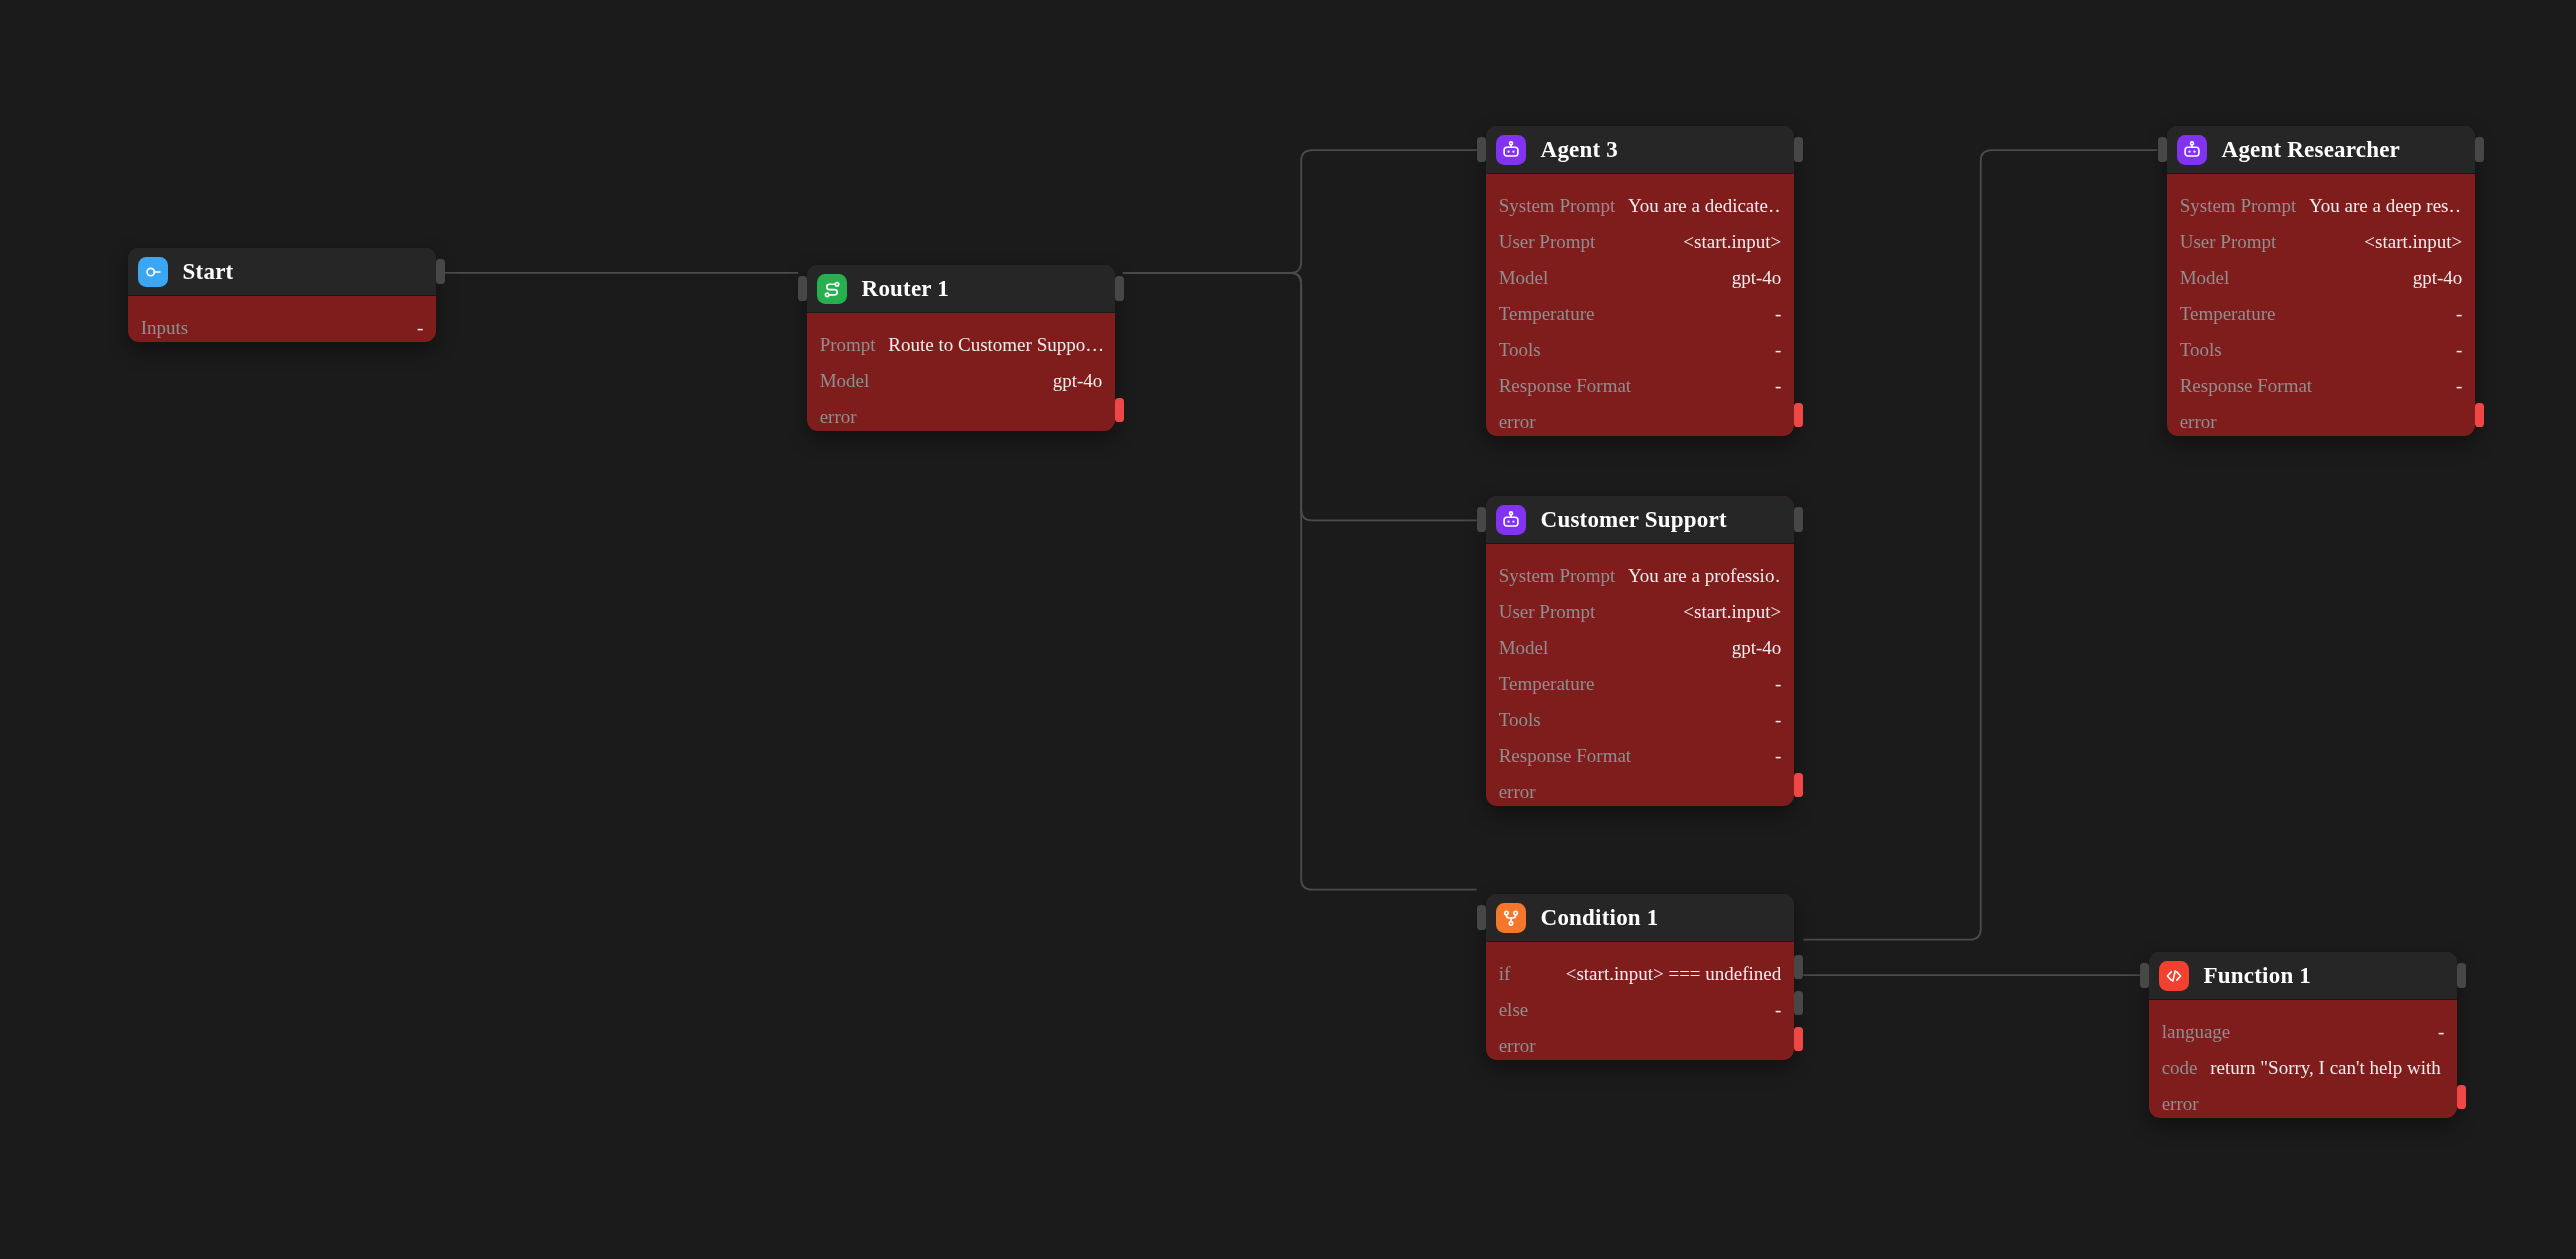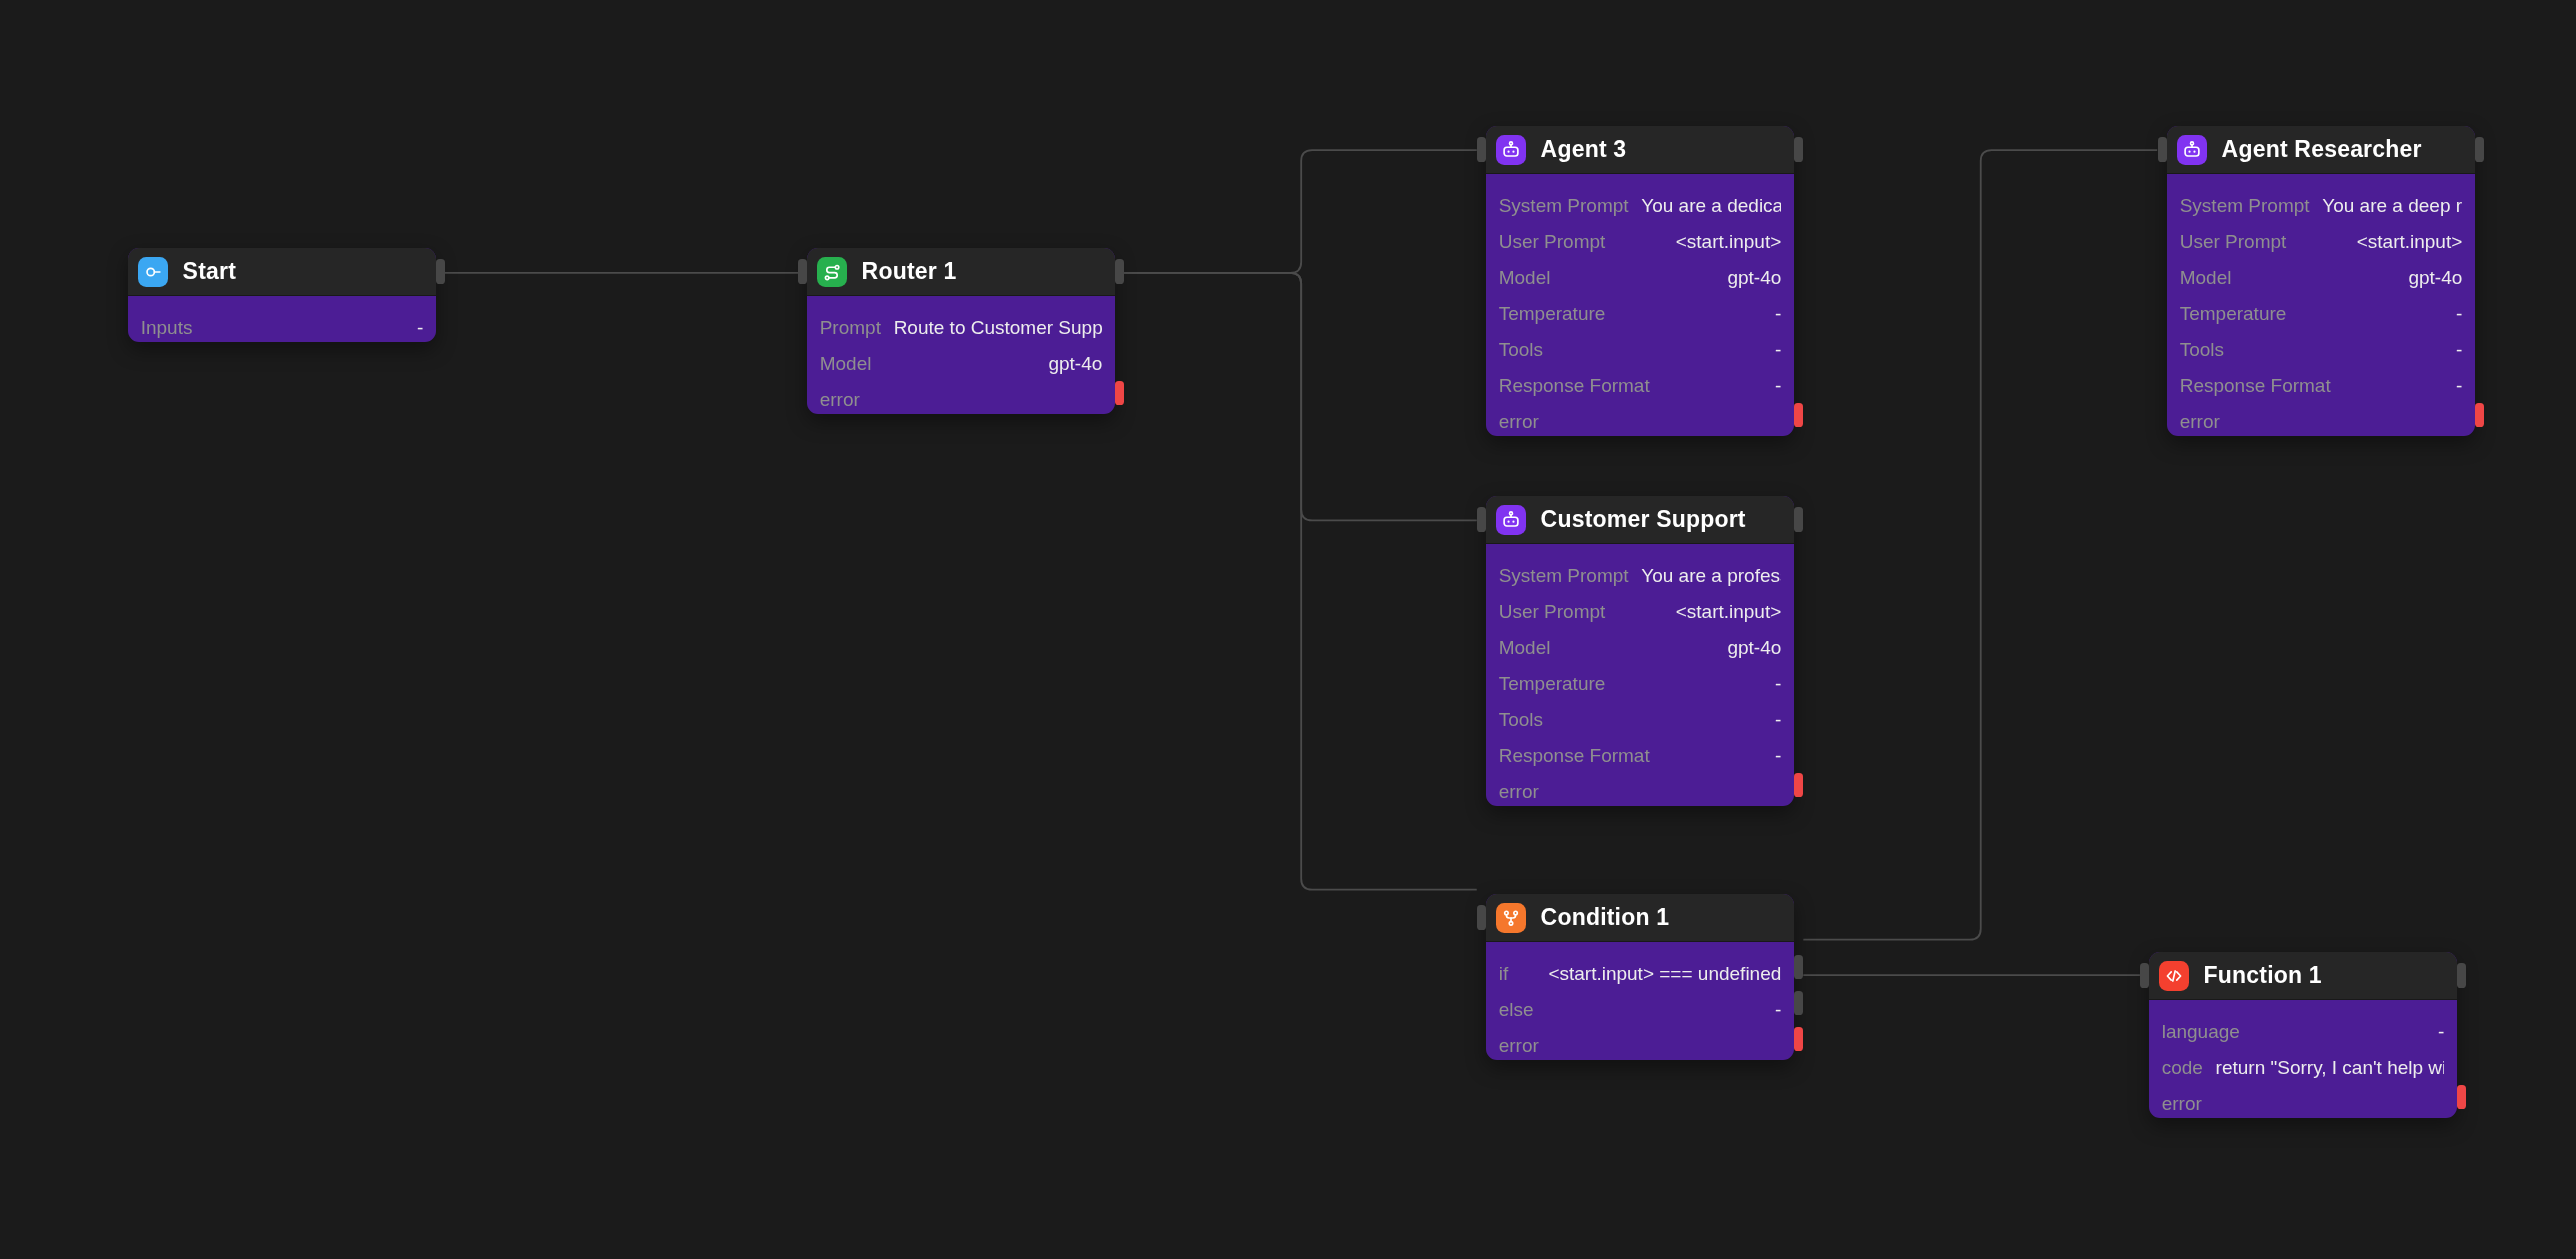--- a/index.html
+++ b/index.html
@@ -4,22 +4,23 @@
 <style>
   html,body{margin:0;padding:0;background:#1b1b1b;}
   body{
     width:2576px;height:1259px;position:relative;overflow:hidden;
     font-family:"Liberation Sans", sans-serif;
     -webkit-font-smoothing:antialiased;
   }
   .wires{position:absolute;left:0;top:0;pointer-events:none;}
   .wires path{pointer-events:stroke;}
   .node{
-    position:absolute;width:308px;background:#4c1d95;border-radius:11px;
+    position:absolute;width:308px;background:#7f1d1d;border-radius:11px;
     box-shadow:0 7.3px 20px rgba(0,0,0,.38);
+    font-family:Liberation Serif, serif;
   }
   .hdr{
     height:48px;background:#262626;border-radius:11px 11px 0 0;
     display:flex;align-items:center;gap:14.6px;padding:0 10px;
     border-bottom:1.8px solid #191919;box-sizing:border-box;position:relative;
   }
   .icon{
     width:30px;height:30px;border-radius:8.2px;flex:0 0 auto;
     display:flex;align-items:center;justify-content:center;
   }
@@ -72,21 +73,21 @@
     <span class="port out"></span>
   </div>
   <div class="rows">
     <div class="row">
       <span class="lbl">Inputs</span>
       <span class="val">-</span>
     </div>
   </div>
 </div>
 
-<div class="node" style="left:807px;top:248px;">
+<div class="node" style="left:807px;top:265px;">
   <div class="hdr">
     <span class="icon icon-router">
       <svg viewBox="0 0 24 24">
           <circle cx="17.5" cy="6.8" r="1.9"></circle>
           <path d="M15.6 6.8 H9.2 a2.9 2.9 0 0 0 0 5.8 h5.6 a2.9 2.9 0 0 1 0 5.8 H8.6"></path>
           <circle cx="6.7" cy="18.4" r="1.9"></circle>
         </svg>
     </span>
     <span class="title">Router 1</span>
     <span class="port in"></span>

